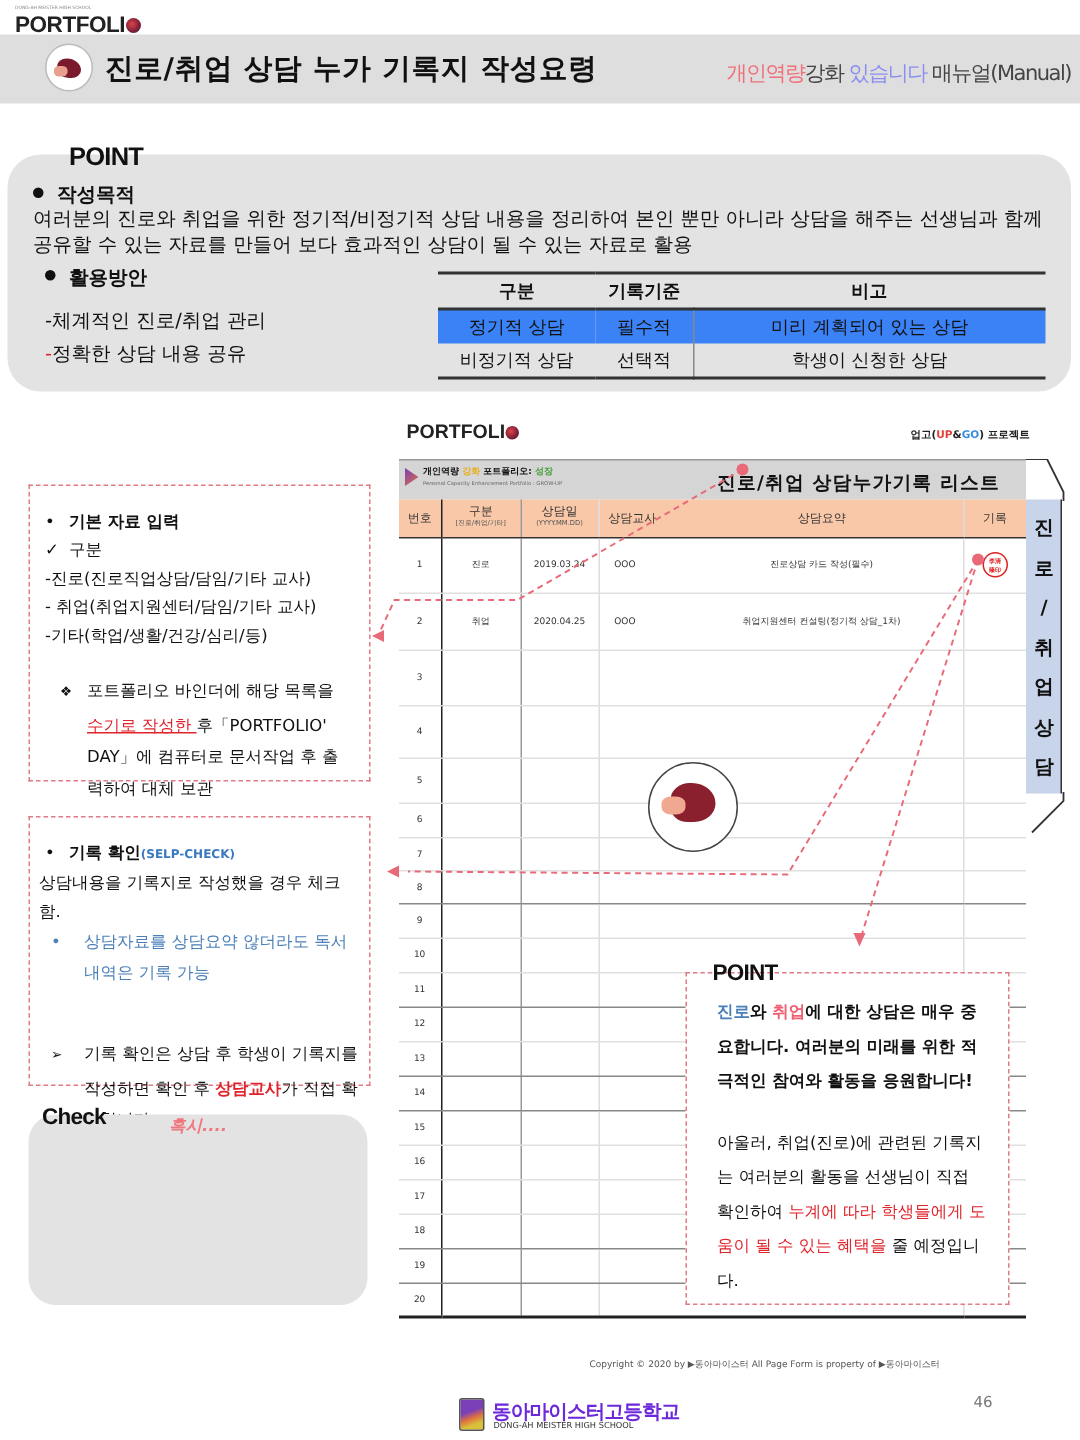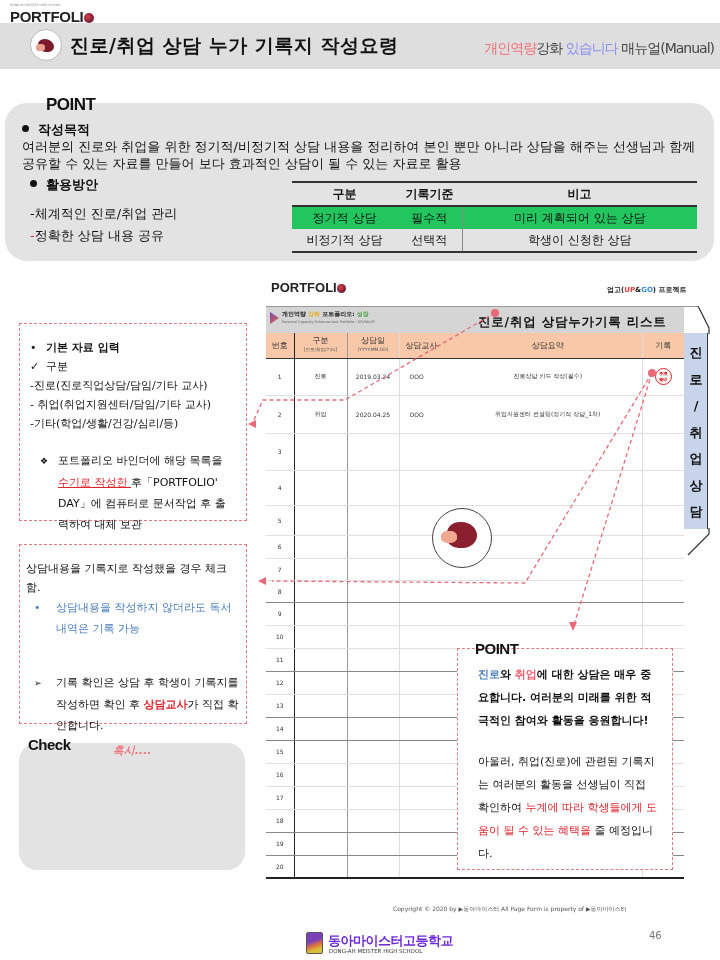--- a/index.html
+++ b/index.html
@@ -26,21 +26,21 @@
   .purpose-head { left: 22px; top: 121px; font-size: 13px; font-weight: bold; }
   .purpose-text { left: 22px; top: 138px; width: 690px; font-size: 13px; line-height: 17px; color: #111; }
   .usage-head { left: 30px; top: 176px; font-size: 13px; font-weight: bold; }
   .usage-item { left: 30px; font-size: 13px; }
   .bullet-dot { display: inline-block; width: 7px; height: 7px; border-radius: 50%; background: #111; margin-right: 9px; vertical-align: 2px; }
 
   .criteria-table { left: 292px; top: 181px; width: 405px; border-collapse: collapse; font-size: 12px; }
   .criteria-table th, .criteria-table td { text-align: center; height: 23px; padding: 0 4px; }
   .criteria-table thead tr { border-top: 2px solid #333; border-bottom: 2px solid #333; }
   .criteria-table th { font-weight: bold; height: 24px; }
-  .criteria-table tbody tr.shaded td { background: #22c55e; }
+  .criteria-table tbody tr.shaded td { background: #3b82f6; }
   .criteria-table tbody tr.last { border-bottom: 2px solid #333; }
   .criteria-table td.divider { border-left: 1px solid #888; }
 
   
   .form-logo { left: 271px; top: 280px; font-family: "Liberation Sans", sans-serif; font-weight: bold; font-size: 13px; color: #222; }
   .form-logo .o-dot { display: inline-block; width: 9px; height: 9px; border-radius: 50%; background: radial-gradient(circle at 40% 40%, #d44 0%, #7a1d3a 60%, #333 100%); vertical-align: -1px; }
   .upgo-label { left: 607px; top: 285px; font-size: 7px; font-weight: bold; color: #222; }
   .upgo-label .red { color: #e0403a; }
   .upgo-label .blue { color: #3a8ee0; }
   .form-banner { left: 266px; top: 306px; width: 418px; height: 27px; background: #d5d5d5; border-top: 1px solid #999; }
@@ -365,22 +365,23 @@
     <div>- 취업(취업지원센터/담임/기타 교사)</div>
     <div>-기타(학업/생활/건강/심리/등)</div>
     <div style="margin-top:17px;padding-left:28px;text-indent:-18px;line-height:21px;">
       <span style="display:inline-block;width:18px;text-indent:0;font-size:9px;">❖</span><span>포트폴리오 바인더에 해당 목록을 </span><span class="link-red">수기로 작성한 </span><span>후「PORTFOLIO' DAY」에 컴퓨터로 문서작업 후 출력하여 대체 보관</span>
     </div>
   </div>
 </div>
 
 <div class="abs callout check-box">
   <div class="cb-text" style="padding:14px 6px 0 6px;">
+    <div style="padding-left:4px;"><span style="display:inline-block;width:16px;">•</span><b>기록 확인</b><b class="blue-text" style="font-size:8px;">(SELP-CHECK)</b></div>
     <div>상담내용을 기록지로 작성했을 경우 체크 함.</div>
-    <div class="blue-soft" style="padding-left:30px;text-indent:-22px;line-height:21px;"><span style="display:inline-block;width:22px;text-indent:0;">•</span><span>상담내용을 작성하지 않더라도 독서 내역은 기록 가능</span></div>
+    <div class="blue-soft" style="padding-left:30px;text-indent:-22px;line-height:21px;"><span style="display:inline-block;width:22px;text-indent:0;">•</span><span>상담자료를 상담요약 않더라도 독서 내역은 기록 가능</span></div>
     <div style="margin-top:33px;padding-left:30px;text-indent:-22px;line-height:21px;"><span style="display:inline-block;width:22px;text-indent:0;font-size:9px;">➢</span><span>기록 확인은 상담 후 학생이 기록지를 작성하면 확인 후 </span><b class="red-text">상담교사</b><span>가 직접 확인합니다.</span></div>
   </div>
 </div>
 
 <div class="abs check-card">
   <div style="text-align:center;font-size:11px;font-style:italic;font-weight:bold;color:#f07880;">혹시....</div>
 </div>
 <div class="abs check-heading">Check</div>
 
 <div class="abs callout point2-box">

